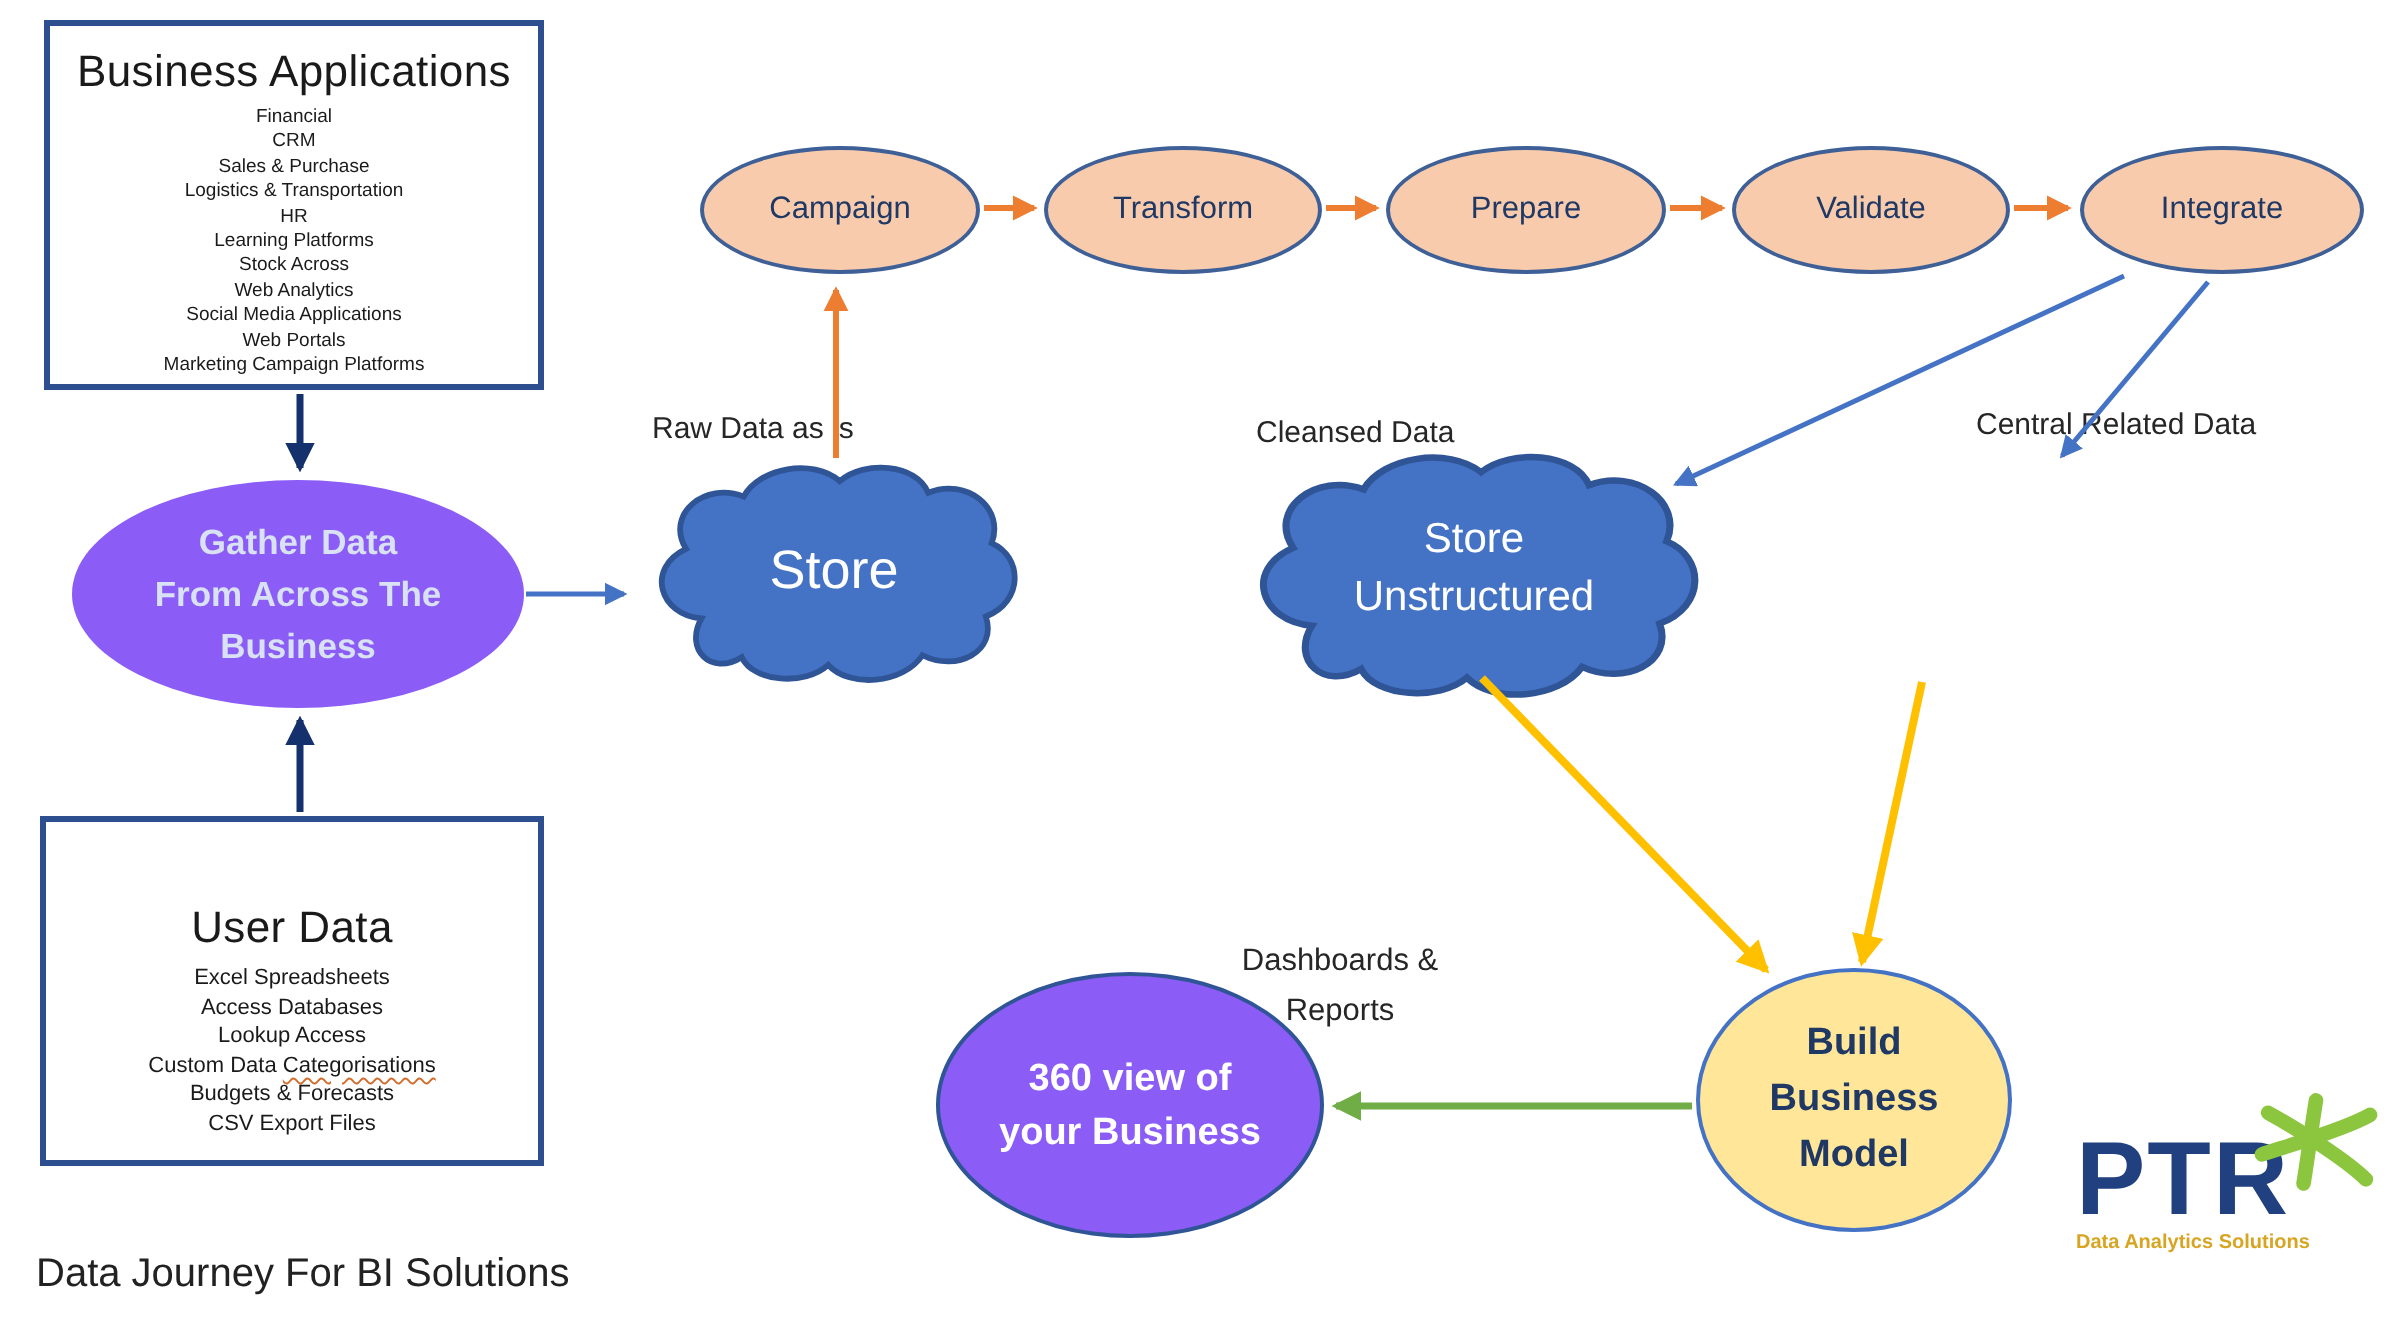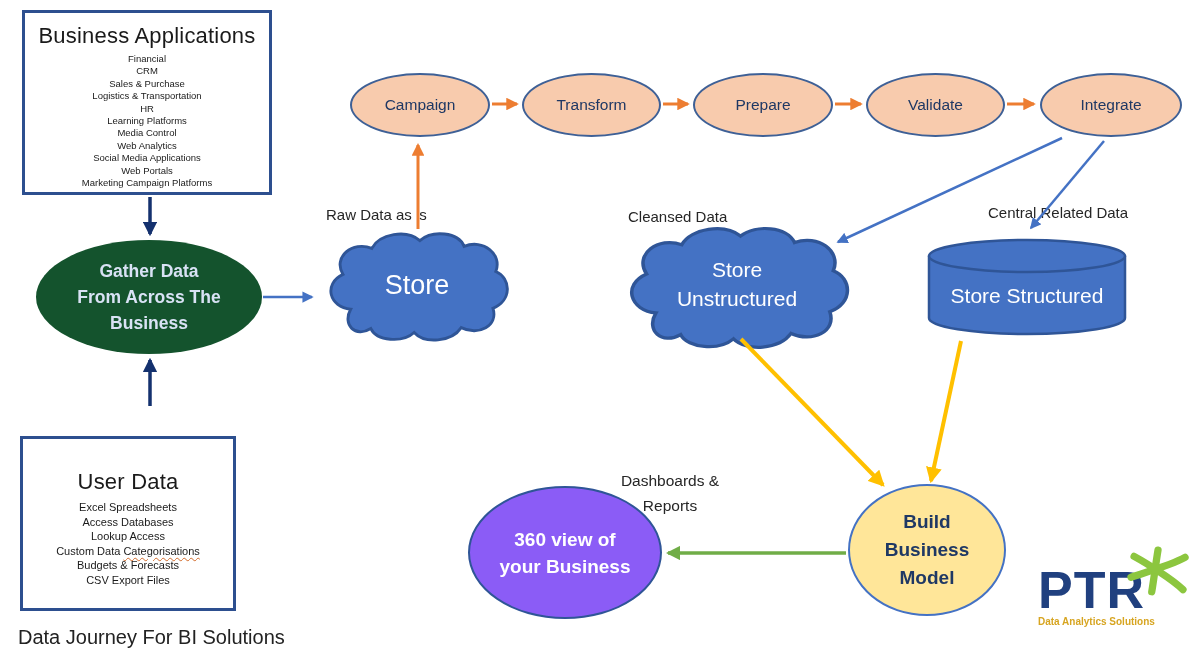--- a/index.html
+++ b/index.html
@@ -9,21 +9,21 @@
   }
   .abs{position:absolute;}
   
   .srcbox{background:#ffffff;border:3px solid #2d4f8f;box-sizing:border-box;text-align:center;}
   .srcbox .box-title{font-size:22px;color:#1a1a1a;letter-spacing:.2px;}
   .ba-items div{font-size:9.5px;line-height:12.4px;color:#1a1a1a;}
   .ud-items div{font-size:11px;line-height:14.6px;color:#1a1a1a;}
   .squiggle{text-decoration:underline;text-decoration-style:wavy;text-decoration-color:#d26a2a;text-decoration-thickness:1px;text-underline-offset:2px;}
   
   .ellipse{border-radius:50%;box-sizing:border-box;display:flex;align-items:center;justify-content:center;text-align:center;}
-  .gather{background:#14532d;color:#d9e2f5;font-size:17.5px;font-weight:600;line-height:26px;}
+  .gather{background:#8b5cf6;color:#d9e2f5;font-size:17.5px;font-weight:600;line-height:26px;}
   .stage{background:#f8cbad;border:2px solid #3e6096;color:#1f3864;font-size:15.5px;font-weight:500;}
   .build{background:#ffe699;border:2px solid #4472c4;color:#1f3864;font-size:19px;font-weight:600;line-height:28px;}
   .view360{background:#8b5cf6;border:2.5px solid #2f5597;color:#ffffff;font-size:19px;font-weight:600;line-height:27px;}
   
   .shape-wrap{position:absolute;}
   .shape-wrap svg{position:absolute;left:0;top:0;width:100%;height:100%;}
   .shape-label{position:absolute;left:0;right:0;text-align:center;color:#ffffff;}
   
   .flabel{font-size:15px;color:#262626;white-space:nowrap;}
   .flabel2{font-size:15.5px;color:#262626;text-align:center;line-height:25px;}
@@ -40,29 +40,29 @@
 
   <div class="abs srcbox" style="left:22px;top:10px;width:250px;height:185px;padding-top:10px;">
     <div class="box-title">Business Applications</div>
     <div class="ba-items" style="margin-top:4px;">
       <div>Financial</div>
       <div>CRM</div>
       <div>Sales &amp; Purchase</div>
       <div>Logistics &amp; Transportation</div>
       <div>HR</div>
       <div>Learning Platforms</div>
-      <div>Media Control</div>
+      <div>Stock Across</div>
       <div>Web Analytics</div>
       <div>Social Media Applications</div>
       <div>Web Portals</div>
       <div>Marketing Campaign Platforms</div>
     </div>
   </div>
 
-  <div class="abs srcbox" style="left:20px;top:408px;width:216px;height:175px;padding-top:30px;margin-top:28px;">
+  <div class="abs srcbox" style="left:20px;top:408px;width:252px;height:175px;padding-top:40px;">
     <div class="box-title">User Data</div>
     <div class="ud-items" style="margin-top:5px;">
       <div>Excel Spreadsheets</div>
       <div>Access Databases</div>
       <div>Lookup Access</div>
       <div><span>Custom Data </span><span class="squiggle">Categorisations</span></div>
       <div>Budgets &amp; Forecasts</div>
       <div>CSV Export Files</div>
     </div>
   </div>
@@ -101,27 +101,20 @@
   <div class="shape-wrap" style="left:616px;top:222px;width:242px;height:132px;">
     <svg viewBox="0 0 206 122" preserveAspectRatio="none">
       <path d="M 34 84 C 12 82, 5 58, 26 48 C 15 30, 36 13, 56 21 C 64 6, 92 1, 106 13 C 119 2, 146 4, 152 19 C 172 11, 192 27, 185 45 C 201 52, 202 75, 182 83 C 188 101, 167 112, 149 103 C 139 118, 111 120, 100 108 C 88 119, 61 117, 55 104 C 39 114, 25 100, 34 84 Z" fill="#4472c4" stroke="#2f5597" stroke-width="3"></path>
     </svg>
     <div class="shape-label" style="top:33px;font-size:21px;line-height:29px;">
       <span style="display:block;">Store</span>
       <span style="display:block;">Unstructured</span>
     </div>
   </div>
 
-  <div class="shape-wrap" style="left:925px;top:236px;width:204px;height:102px;">
-    <svg viewBox="0 0 204 102" preserveAspectRatio="none">
-      <path d="M4 20 v62 a98 16 0 0 0 196 0 V20" fill="#4472c4" stroke="#2f5597" stroke-width="2.5"></path>
-      <ellipse cx="102" cy="20" rx="98" ry="16" fill="#4472c4" stroke="#2f5597" stroke-width="2.5"></ellipse>
-    </svg>
-    <div class="shape-label" style="top:48px;font-size:21px;">Store Structured</div>
-  </div>
 
   <div class="abs ellipse build" style="left:848px;top:484px;width:158px;height:132px;">
     <div>
       <span style="display:block;">Build</span>
       <span style="display:block;">Business</span>
       <span style="display:block;">Model</span>
     </div>
   </div>
 
   <div class="abs ellipse view360" style="left:468px;top:486px;width:194px;height:133px;">

